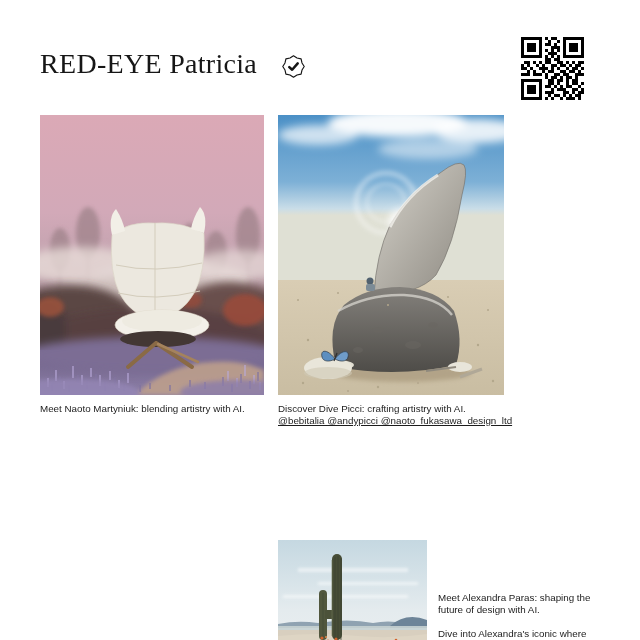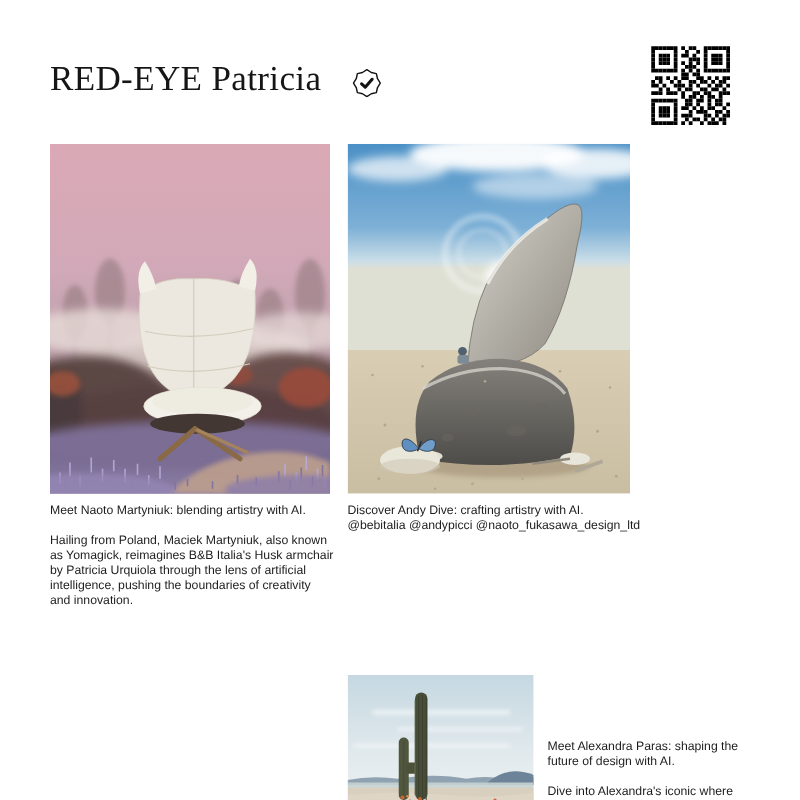--- a/index.html
+++ b/index.html
@@ -20,21 +20,21 @@
   .post-1{left:40px;top:115px;width:224px;height:280px;}
   .post-2{left:278px;top:115px;width:226px;height:280px;}
   .post-3{left:278px;top:540px;width:149px;height:100px;}
 
   .caption{position:absolute;font-size:9.8px;line-height:12px;color:#1c1c1c;}
   .caption p{margin:0 0 12px 0;white-space:pre-line;}
   .caption-1{left:40px;top:403px;width:250px;}
   .caption-2{left:278px;top:403px;width:255px;}
   .caption-3{left:438px;top:592px;width:200px;}
   .caption-2 .cap-title{margin-bottom:0;}
-  .cap-tags{color:#1c1c1c;}
+  .cap-tags{color:#1c1c1c;text-decoration:underline;}
 </style>
 </head>
 <body>
 
 <div class="page">
 
   <h1 class="page-title">RED-EYE Patricia</h1>
 
   <span class="badge">
     <svg viewBox="0 0 24 24">
@@ -486,29 +486,24 @@
           <circle cx="40" cy="103" r="1.4"></circle>
         <circle cx="118" cy="100" r="1.3"></circle>
           <circle cx="124" cy="102" r="1.2"></circle>
       </g>
       <circle cx="48" cy="97" r="1" fill="#e08a4a"></circle>
     </svg>
   </div>
 
   <div class="caption caption-1">
     <p class="cap-title">Meet Naoto Martyniuk: blending artistry with AI.</p>
-    <p class="cap-body">Hailing from Poland, Maciek Martyniuk, also known
-as Yomagick, reimagines B&amp;B Italia's Husk armchair
-by Patricia Urquiola through the lens of artificial
-intelligence, pushing the boundaries of creativity
-and innovation.</p>
   </div>
 
   <div class="caption caption-2">
-    <p class="cap-title">Discover Andy Dive: crafting artistry with AI.</p>
+    <p class="cap-title">Discover Dive Picci: crafting artistry with AI.</p>
     <p class="cap-tags">@bebitalia @andypicci @naoto_fukasawa_design_ltd</p>
   </div>
 
   <div class="caption caption-3">
     <p class="cap-title">Meet Alexandra Paras: shaping the
 future of design with AI.</p>
     <p class="cap-body">Dive into Alexandra's iconic where</p>
   </div>
 
 </div>

